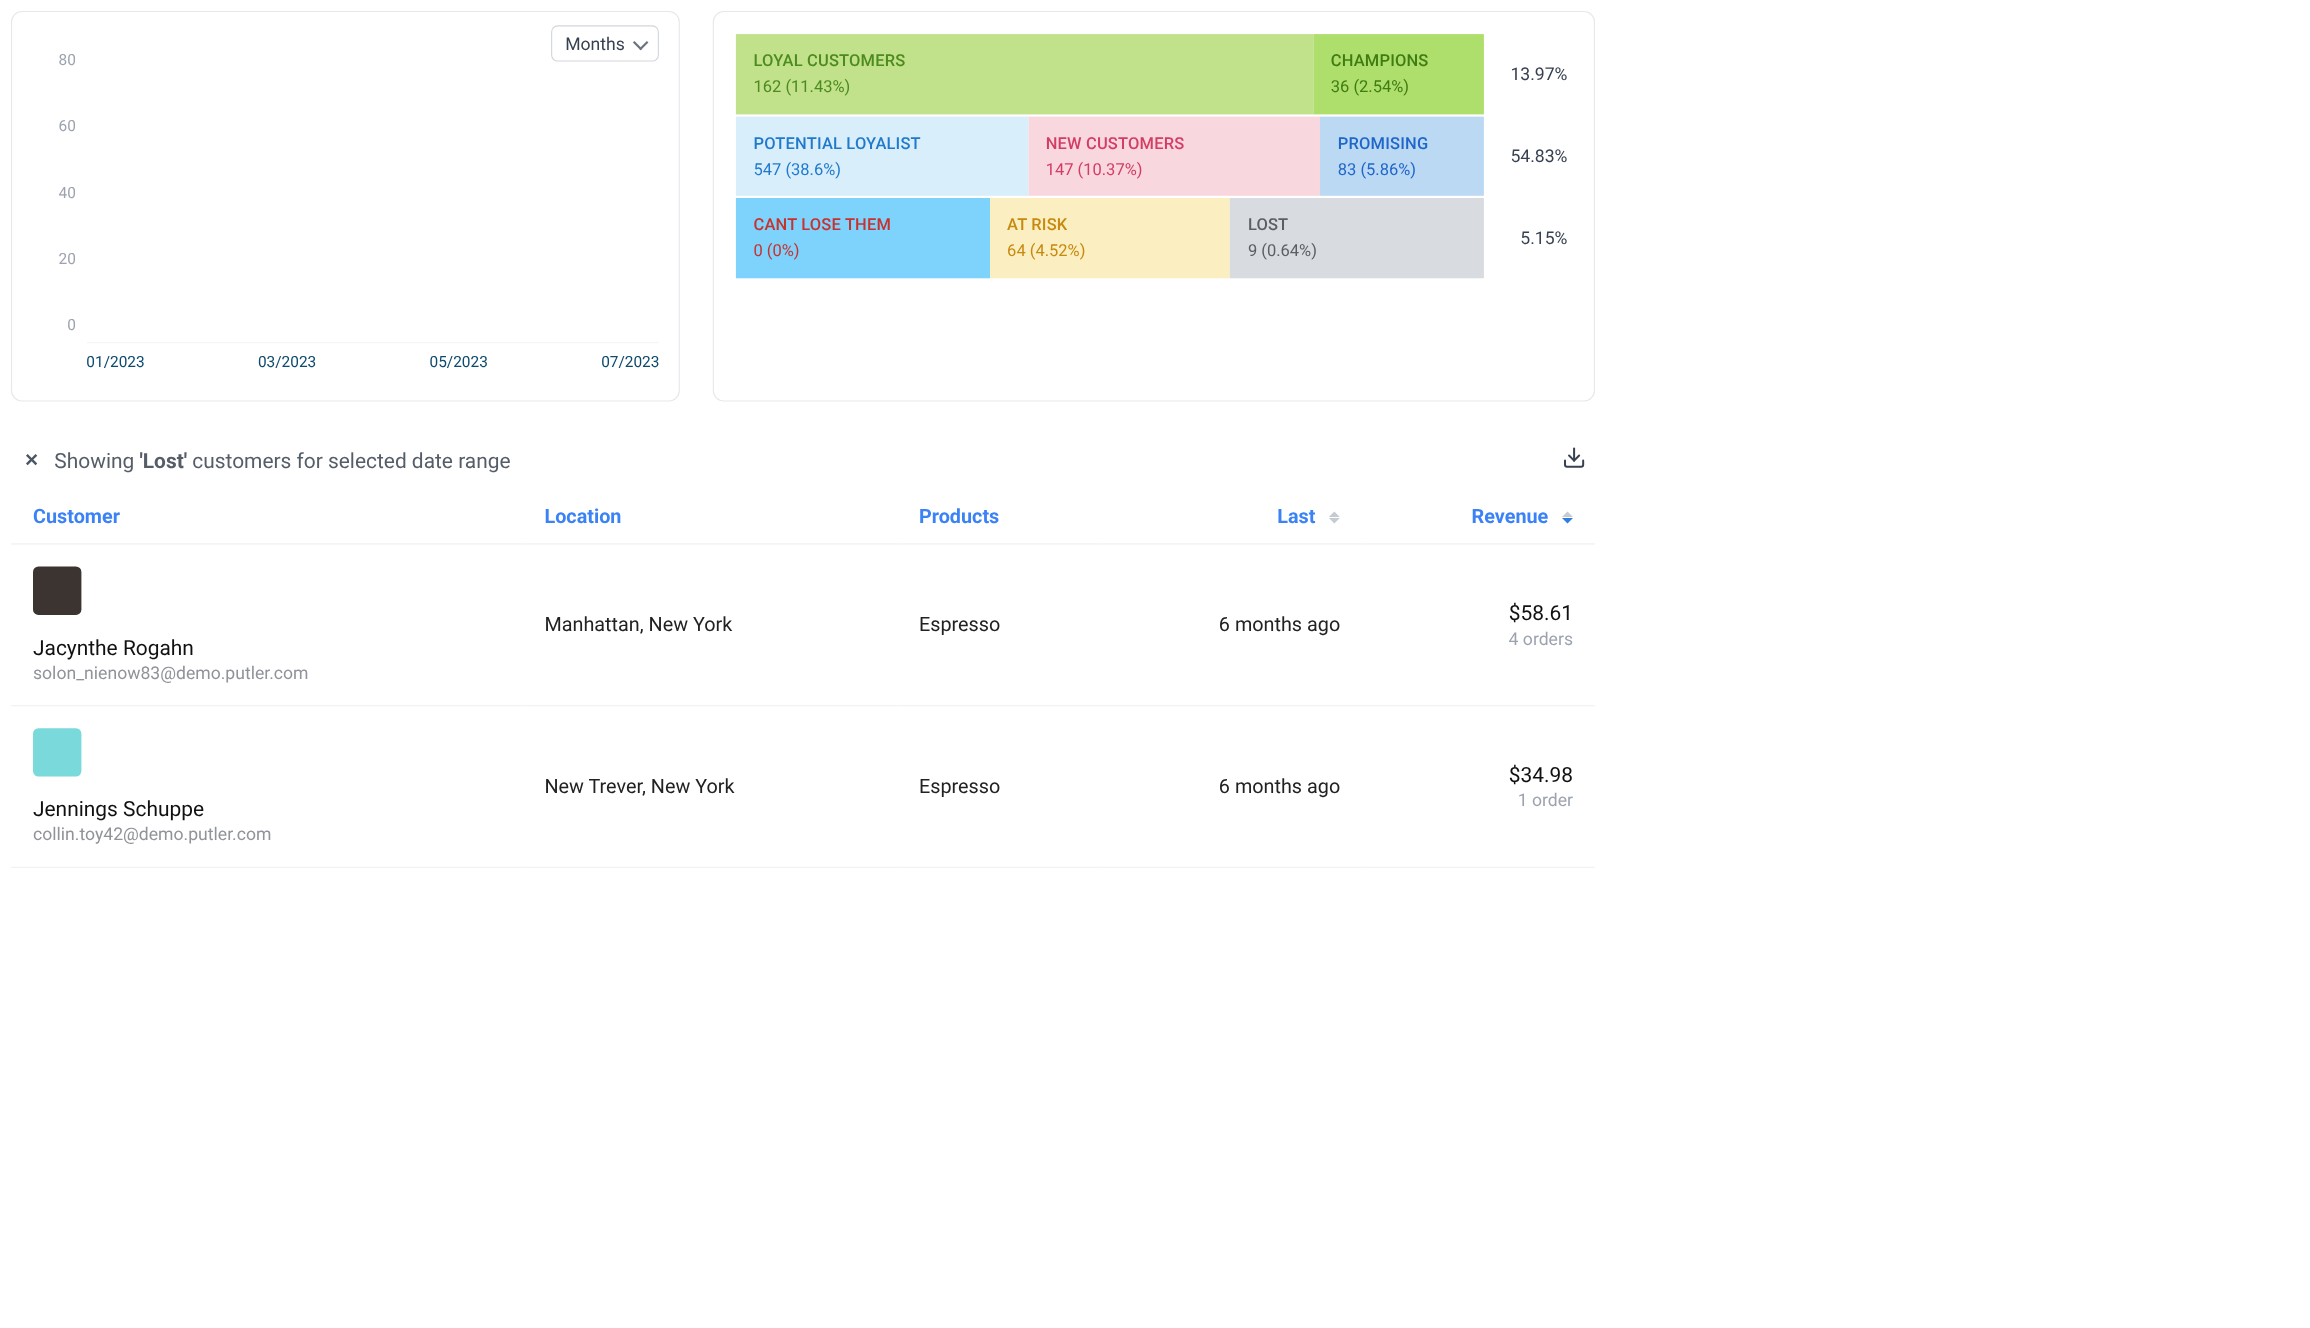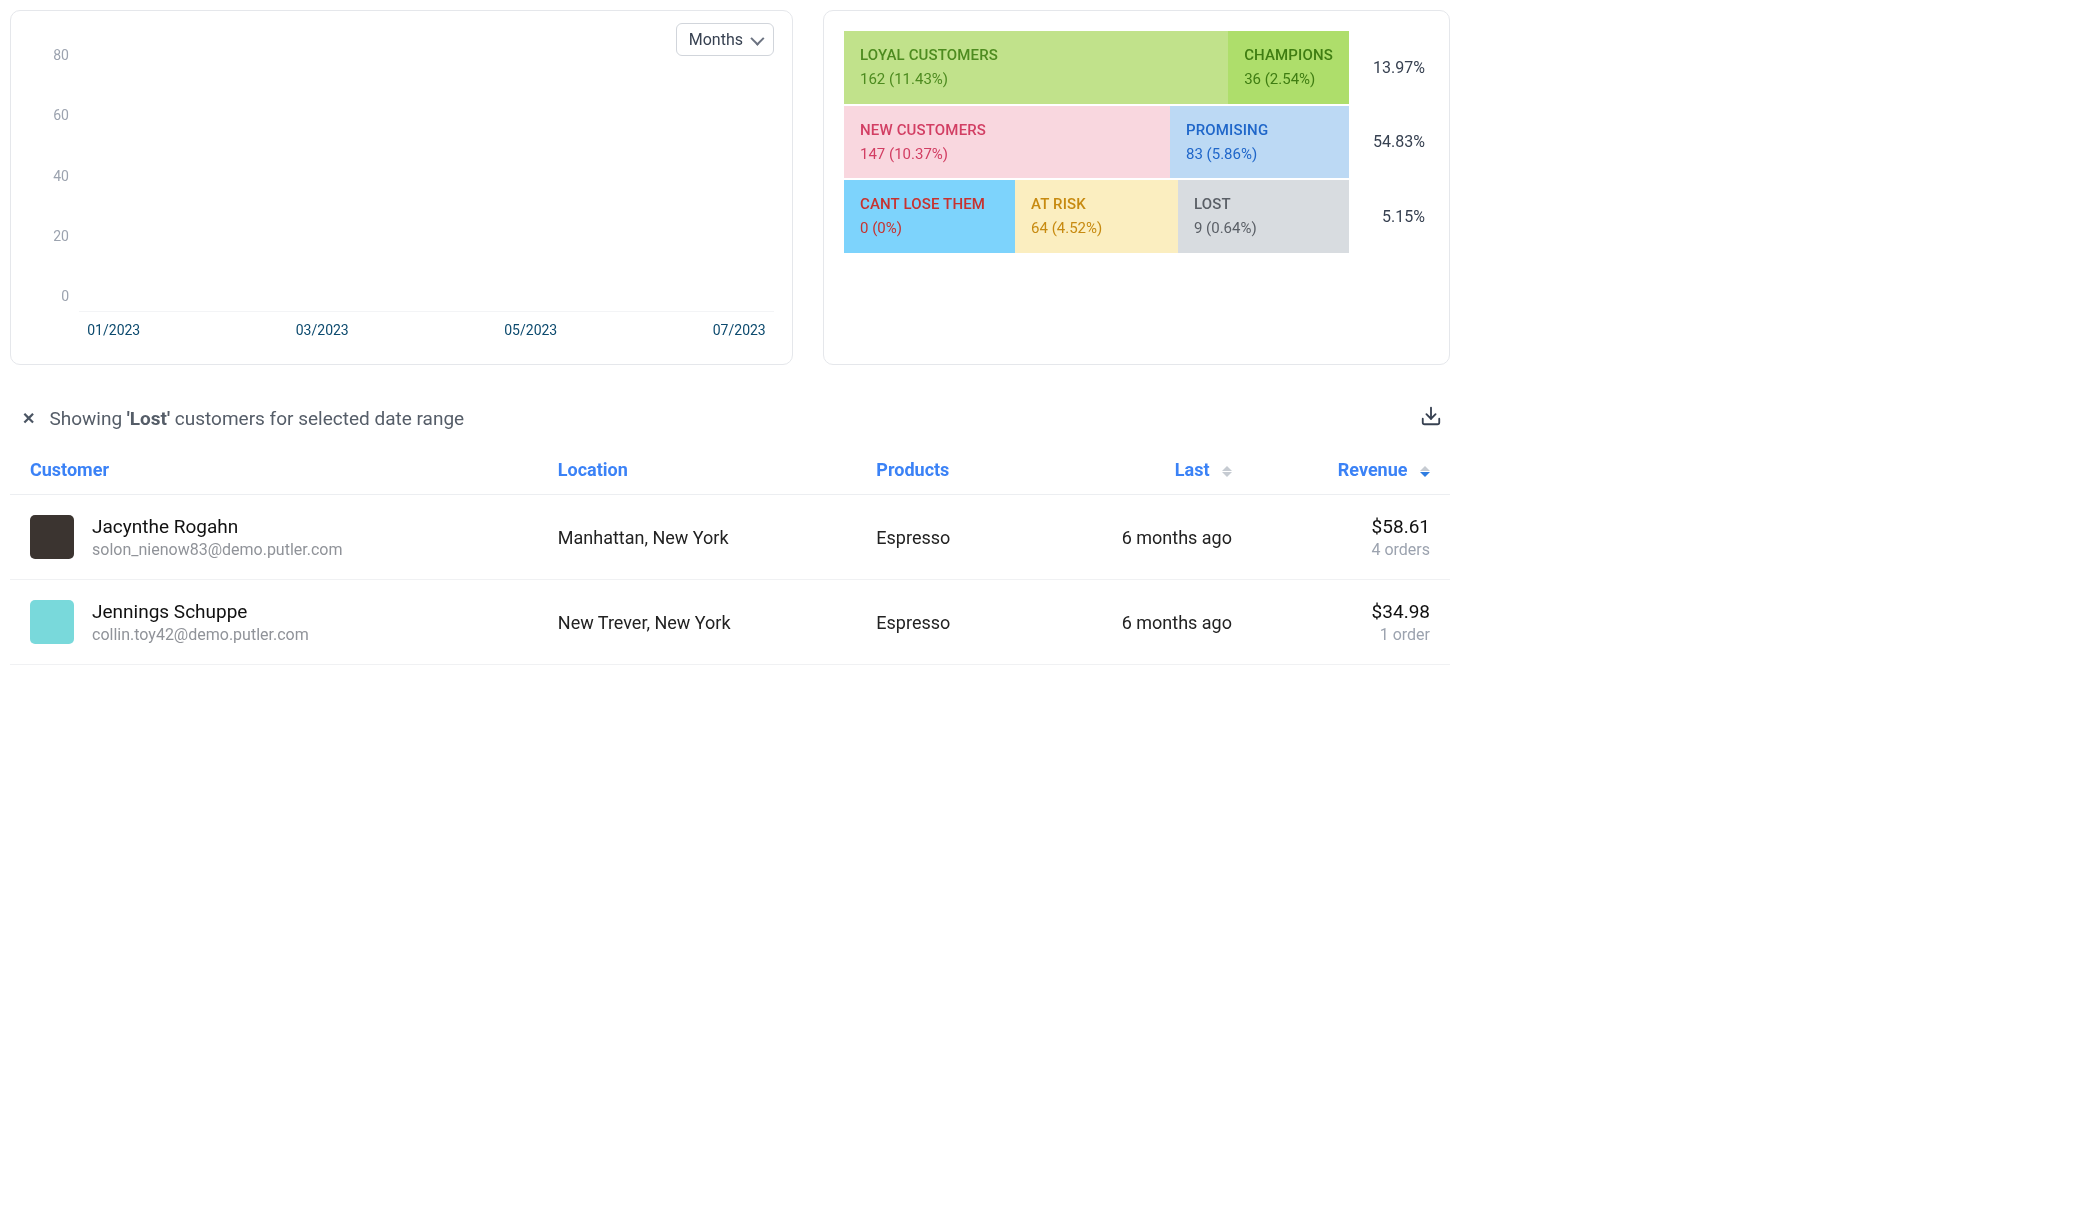--- a/index.html
+++ b/index.html
@@ -10,21 +10,21 @@
     padding: 10px;
     width: 1460px;
   }
   .top-row { display: flex; gap: 30px; }
   .card {
     border: 1px solid #e5e7eb;
     border-radius: 10px;
     background: #fff;
   }
   .chart-card {
-    width: 783px;
+    width: 608px;
     height: 355px;
     position: relative;
     padding: 12px 20px 10px 20px;
   }
   .seg-card {
     flex: 1;
     padding: 20px 20px 20px 20px;
   }
   
   .dropdown {
@@ -136,21 +136,21 @@
     border-bottom: 1px solid #eceef1;
   }
   table.cust th.right { text-align: right; }
   table.cust td {
     padding: 20px 20px;
     font-size: 18px;
     color: #222;
     border-bottom: 1px solid #f0f1f3;
     vertical-align: middle;
   }
-  .cust-cell { display: flex; align-items: flex-start; gap: 18px; }
+  .cust-cell { display: flex; align-items: flex-start; gap: 18px; flex-direction: column; }
   .avatar {
     width: 44px; height: 44px;
     border-radius: 5px;
     flex-shrink: 0;
   }
   .cust-name { font-size: 19px; color: #111; }
   .cust-email { font-size: 16px; color: #909399; margin-top: 2px; max-width: 260px; word-break: break-all; }
   td.right { text-align: right; }
   .rev-main { font-size: 19px; color: #111; }
   .rev-sub  { font-size: 16px; color: #9ca3af; margin-top: 2px; }
@@ -233,20 +233,24 @@
             <div class="seg-title">LOYAL CUSTOMERS</div>
             <div class="seg-sub">162 (11.43%)</div>
           </div>
           <div class="seg-block" style="background: rgb(174, 222, 107); color: rgb(63, 125, 18); flex: 1 1 0%;">
             <div class="seg-title">CHAMPIONS</div>
             <div class="seg-sub">36 (2.54%)</div>
           </div>
           <div class="row-total">13.97%</div>
         </div>
         <div class="seg-row">
+          <div class="seg-block" style="background: rgb(217, 238, 251); color: rgb(31, 122, 204); flex: 2 1 0%;">
+            <div class="seg-title">POTENTIAL LOYALIST</div>
+            <div class="seg-sub">547 (38.6%)</div>
+          </div>
           <div class="seg-block" style="background: rgb(249, 215, 223); color: rgb(210, 62, 99); flex: 2 1 0%;">
             <div class="seg-title">NEW CUSTOMERS</div>
             <div class="seg-sub">147 (10.37%)</div>
           </div>
           <div class="seg-block" style="background: rgb(188, 217, 244); color: rgb(31, 102, 201); flex: 1 1 0%;">
             <div class="seg-title">PROMISING</div>
             <div class="seg-sub">83 (5.86%)</div>
           </div>
           <div class="row-total">54.83%</div>
         </div>

